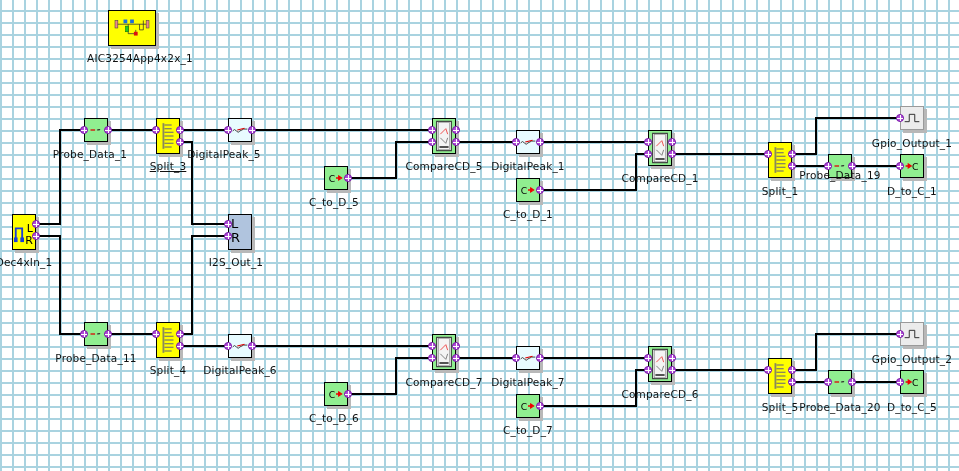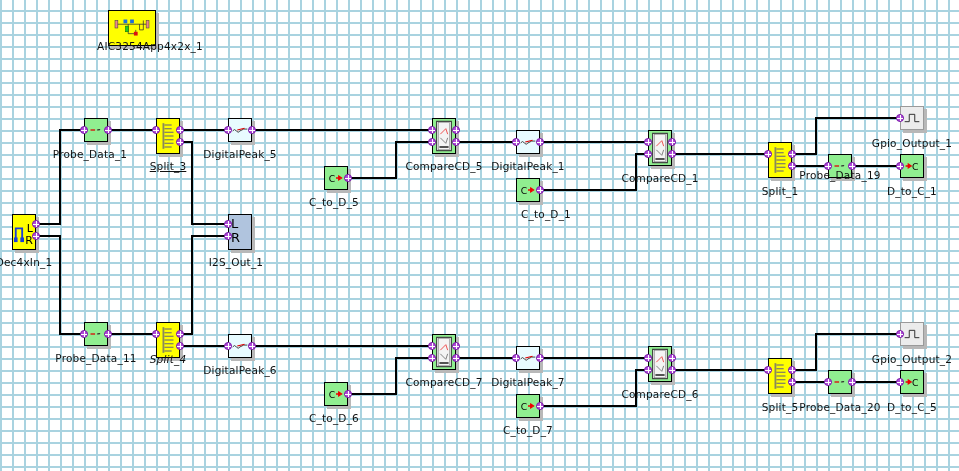--- a/index.html
+++ b/index.html
@@ -65,21 +65,21 @@
       <svg class="glyph" viewBox="0 0 48 36">
       <rect x="6" y="10" width="3" height="8" fill="#e88" stroke="#444" stroke-width="0.6"></rect>
       <rect x="39" y="10" width="3" height="8" fill="#e88" stroke="#444" stroke-width="0.6"></rect>
       <path d="M9 14H39 M20 14V24H28V20 M32 14V20H36V10" stroke="#333" stroke-width="0.8" fill="none"></path>
       <rect x="15" y="9" width="4" height="4" fill="#1e6fd9"></rect>
         <rect x="22" y="9" width="4" height="4" fill="#1e6fd9"></rect>
       <rect x="17" y="16" width="3" height="6" fill="#2c2" stroke="#060" stroke-width="0.5"></rect>
       <rect x="26" y="22" width="4" height="4" fill="#d11"></rect>
       </svg>
     </div>
-    <div class="lbl" style="left: 140px; top: 40px; margin-left: 10px;">AIC3254App4x2x_1</div>
+    <div class="lbl" style="left: 140px; top: 52px;">AIC3254App4x2x_1</div>
     <div class="comp yellow" style="left: 12px; top: 214px; width: 24px; height: 36px;">
       <svg class="glyph" viewBox="0 0 24 36">
       <path d="M3 28V14H10V28" stroke="#1a3cd9" stroke-width="2" fill="none"></path>
       <rect x="1" y="24" width="4" height="5" fill="#1a3cd9"></rect>
         <rect x="8" y="24" width="4" height="5" fill="#1a3cd9"></rect>
       </svg>
       <span class="pin-txt" style="right: 2px; top: 8px;">L</span>
       <span class="pin-txt" style="right: 2px; top: 20px;">R</span>
     </div>
     <div class="lbl" style="left: 24px; top: 256px;">Dec4xIn_1</div>
@@ -109,21 +109,21 @@
     <div class="lbl" style="left: 168px; top: 160px; text-decoration: underline;">Split_3</div>
     <span class="port" style="left: 156px; top: 130px;"></span>
     <span class="port" style="left: 180px; top: 130px;"></span>
     <span class="port" style="left: 180px; top: 142px;"></span>
     <div class="comp cyan" style="left: 228px; top: 118px; width: 24px; height: 24px;">
       <svg class="glyph" viewBox="0 0 24 24">
       <path d="M4 13Q6 10 8 13T12 13L16 11H20" stroke="#333" stroke-width="1" fill="none"></path>
       <path d="M9 12L17 10" stroke="#d00" stroke-width="1.2"></path>
       </svg>
     </div>
-    <div class="lbl" style="left: 240px; top: 148px;">DigitalPeak_5</div>
+    <div class="lbl" style="left: 224px; top: 148px;">DigitalPeak_5</div>
     <span class="port" style="left: 228px; top: 130px;"></span>
     <span class="port" style="left: 252px; top: 130px;"></span>
     <div class="comp steel" style="left: 228px; top: 214px; width: 24px; height: 36px;">
       <span class="pin-txt" style="left: 2px; top: 2px; font-size: 13px;">L</span>
       <span class="pin-txt" style="left: 2px; top: 16px; font-size: 13px;">R</span>
     </div>
     <div class="lbl" style="left: 236px; top: 256px;">I2S_Out_1</div>
     <span class="port" style="left: 228px; top: 224px;"></span>
     <span class="port" style="left: 228px; top: 236px;"></span>
     <div class="comp green" style="left: 324px; top: 166px; width: 24px; height: 24px;">
@@ -156,21 +156,21 @@
     </div>
     <div class="lbl" style="left: 528px; top: 160px;">DigitalPeak_1</div>
     <span class="port" style="left: 516px; top: 142px;"></span>
     <span class="port" style="left: 540px; top: 142px;"></span>
     <div class="comp green" style="left: 516px; top: 178px; width: 24px; height: 24px;">
       <svg class="glyph" viewBox="0 0 24 24">
       <text x="4" y="16" font-size="10" font-family="DejaVu Sans, sans-serif" fill="#000">C</text>
       <path d="M12 12H16 M15 10L18 12L15 14Z" stroke="#e00" fill="#e00" stroke-width="1.5"></path>
       </svg>
     </div>
-    <div class="lbl" style="left: 528px; top: 208px; margin-left: 18px;">C_to_D_1</div>
+    <div class="lbl" style="left: 528px; top: 208px;">C_to_D_1</div>
     <span class="port" style="left: 540px; top: 190px;"></span>
     <div class="comp green" style="left: 648px; top: 130px; width: 24px; height: 36px;">
       <svg class="glyph" viewBox="0 0 24 36">
       <rect x="4" y="2" width="16" height="32" fill="#fff" stroke="#333" stroke-width="1.2"></rect>
       <rect x="6" y="3" width="12" height="30" fill="#f4f4f4" stroke="#777" stroke-width="0.6"></rect>
       <path d="M8 16L14 10L16 16" stroke="#e44" stroke-width="1" fill="none"></path>
       <path d="M8 20L14 26L16 20" stroke="#777" stroke-width="1" fill="none"></path>
       <path d="M7 30H17" stroke="#444" stroke-width="2"></path>
       </svg>
     </div>
@@ -233,21 +233,21 @@
       <path d="M7 4V32" stroke="#8a8a5a" stroke-width="2"></path>
       <path d="M8 6H16" stroke="#8a8a5a" stroke-width="1.5"></path>
         <path d="M8 10H16" stroke="#8a8a5a" stroke-width="1.5"></path>
         <path d="M8 14H18" stroke="#8a8a5a" stroke-width="1.5"></path>
         <path d="M8 18H18" stroke="#8a8a5a" stroke-width="1.5"></path>
         <path d="M8 22H18" stroke="#8a8a5a" stroke-width="1.5"></path>
         <path d="M8 26H18" stroke="#8a8a5a" stroke-width="1.5"></path>
         <path d="M8 30H16" stroke="#8a8a5a" stroke-width="1.5"></path>
       </svg>
     </div>
-    <div class="lbl" style="left: 168px; top: 353px; font-style: italic;">Split_4</div>
+    <div class="lbl" style="left: 168px; top: 364px;">Split_4</div>
     <span class="port" style="left: 156px; top: 334px;"></span>
     <span class="port" style="left: 180px; top: 334px;"></span>
     <span class="port" style="left: 180px; top: 346px;"></span>
     <div class="comp cyan" style="left: 228px; top: 334px; width: 24px; height: 24px;">
       <svg class="glyph" viewBox="0 0 24 24">
       <path d="M4 13Q6 10 8 13T12 13L16 11H20" stroke="#333" stroke-width="1" fill="none"></path>
       <path d="M9 12L17 10" stroke="#d00" stroke-width="1.2"></path>
       </svg>
     </div>
     <div class="lbl" style="left: 240px; top: 364px; text-align: right;">DigitalPeak_6</div>

